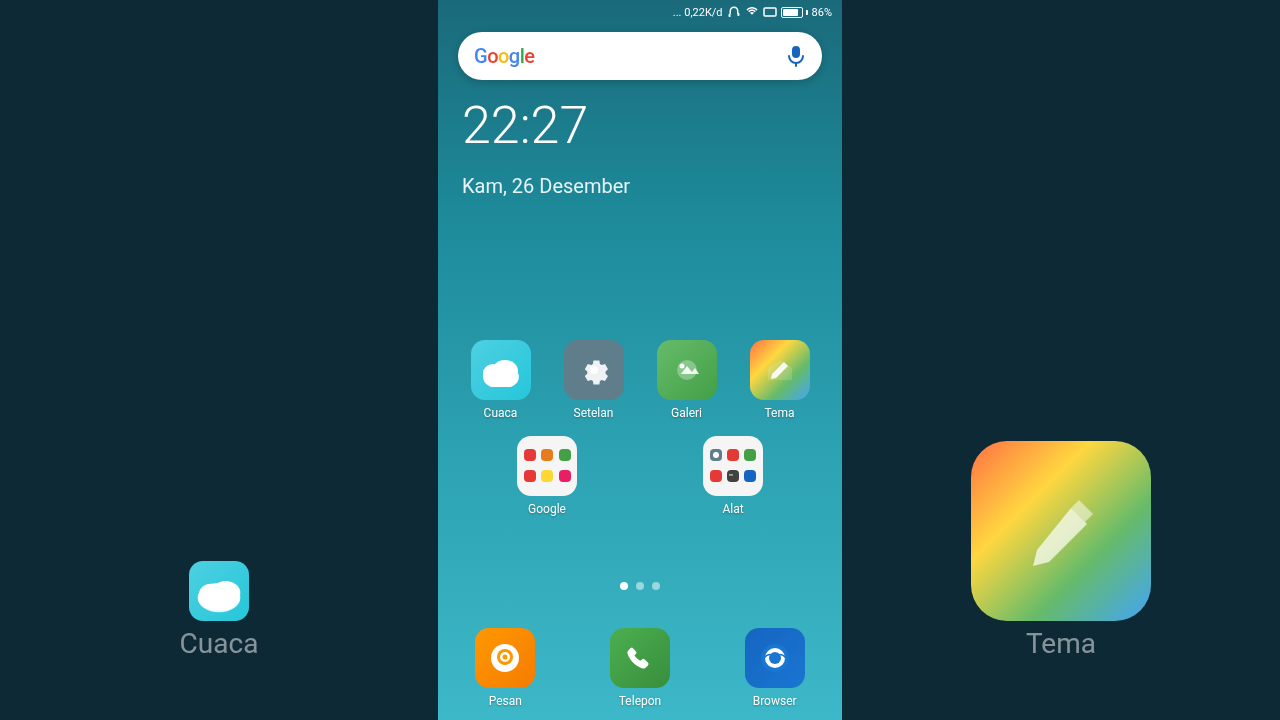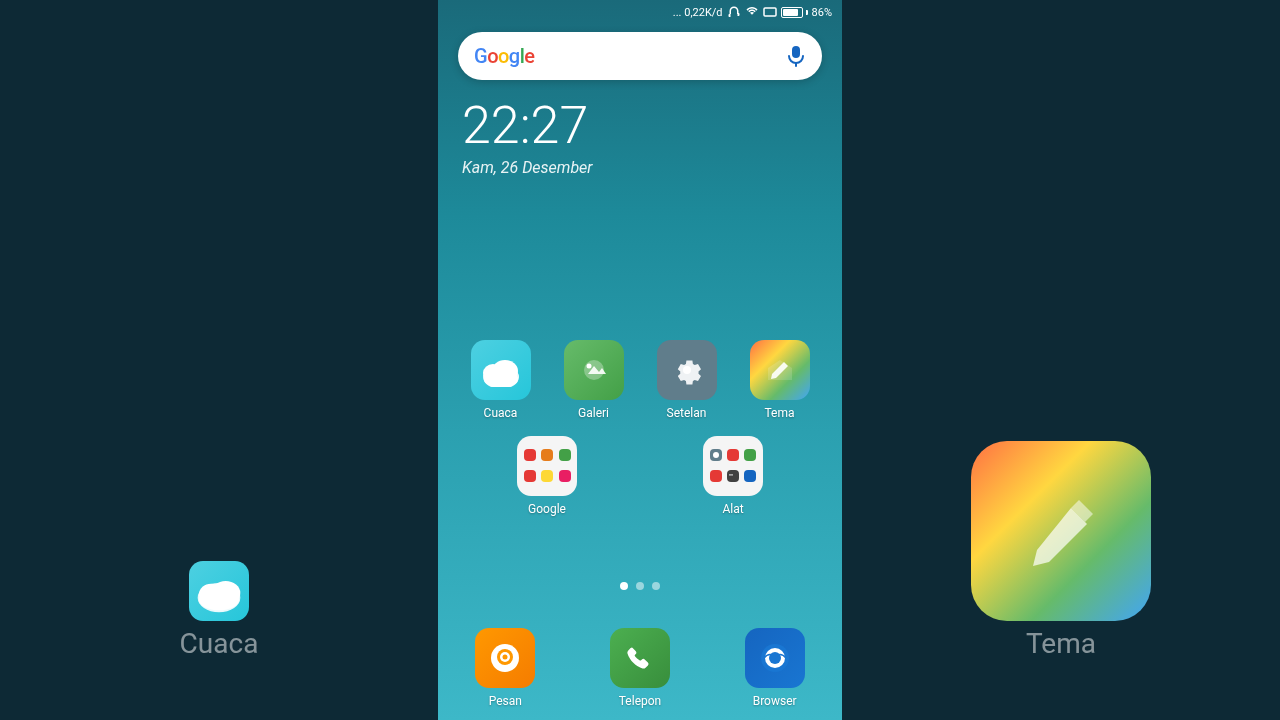--- a/index.html
+++ b/index.html
@@ -146,24 +146,23 @@
       top: 100px;
       left: 24px;
     }
     .clock-time {
       font-size: 52px;
       color: white;
       font-weight: 300;
       line-height: 1;
     }
     .clock-date {
-      font-size: 16px;
+      font-size: 20px;
       color: rgba(255,255,255,0.9);
-      margin-top: 6px;
-      font-style: italic;
+      margin-top: 22px;
     }
 
     
     .app-grid {
       position: absolute;
       top: 340px;
       left: 16px;
       right: 16px;
     }
     .app-row {
@@ -351,38 +350,38 @@
             <ellipse cx="22" cy="24" rx="18" ry="12" fill="white" opacity="0.9"></ellipse>
             <ellipse cx="14" cy="20" rx="10" ry="9" fill="white"></ellipse>
             <ellipse cx="26" cy="18" rx="13" ry="11" fill="white"></ellipse>
             <ellipse cx="22" cy="26" rx="17" ry="9" fill="white"></ellipse>
           </svg>
         </div>
         <span class="app-label">Cuaca</span>
       </div>
 
       <div class="app-item">
+        <div class="app-icon icon-setelan">
+          <svg width="36" height="36" viewBox="0 0 36 36" fill="white">
+            <path d="M18 22a4 4 0 100-8 4 4 0 000 8z"></path>
+            <path d="M29.5 19.5l2.5-2.2-3-5.2-3.3 1a9 9 0 00-1.8-1l-.5-3.5h-6l-.5 3.5a9 9 0 00-1.8 1l-3.3-1-3 5.2 2.5 2.2a9 9 0 000 2.2l-2.5 2.2 3 5.2 3.3-1a9 9 0 001.8 1l.5 3.5h6l.5-3.5a9 9 0 001.8-1l3.3 1 3-5.2-2.5-2.2a9 9 0 000-2.2z" fill-rule="evenodd" opacity="0.9"></path>
+          </svg>
+        </div>
+        <span class="app-label">Setelan</span>
+      </div>
+
+      <div class="app-item">
         <div class="app-icon icon-galeri">
           <svg width="36" height="36" viewBox="0 0 36 36" fill="none">
             <circle cx="18" cy="18" r="10" fill="white" opacity="0.3"></circle>
             <path d="M12 22l6-8 5 6 3-4 4 6H12z" fill="white" opacity="0.9"></path>
             <circle cx="13" cy="14" r="2.5" fill="white"></circle>
           </svg>
         </div>
         <span class="app-label">Galeri</span>
-      </div>
-
-      <div class="app-item">
-        <div class="app-icon icon-setelan">
-          <svg width="36" height="36" viewBox="0 0 36 36" fill="white">
-            <path d="M18 22a4 4 0 100-8 4 4 0 000 8z"></path>
-            <path d="M29.5 19.5l2.5-2.2-3-5.2-3.3 1a9 9 0 00-1.8-1l-.5-3.5h-6l-.5 3.5a9 9 0 00-1.8 1l-3.3-1-3 5.2 2.5 2.2a9 9 0 000 2.2l-2.5 2.2 3 5.2 3.3-1a9 9 0 001.8 1l.5 3.5h6l.5-3.5a9 9 0 001.8-1l3.3 1 3-5.2-2.5-2.2a9 9 0 000-2.2z" fill-rule="evenodd" opacity="0.9"></path>
-          </svg>
-        </div>
-        <span class="app-label">Setelan</span>
       </div>
 
       <div class="app-item">
         <div class="app-icon icon-tema">
           <svg width="36" height="36" viewBox="0 0 36 36" fill="none">
             <path d="M18 8L30 16v12H6V16L18 8z" fill="white" opacity="0.15"></path>
 
             <path d="M22 10l4 4-12 12-5 1 1-5L22 10z" fill="white" opacity="0.9"></path>
             <path d="M22 10l2 2-2-2z" fill="white"></path>
           </svg>

